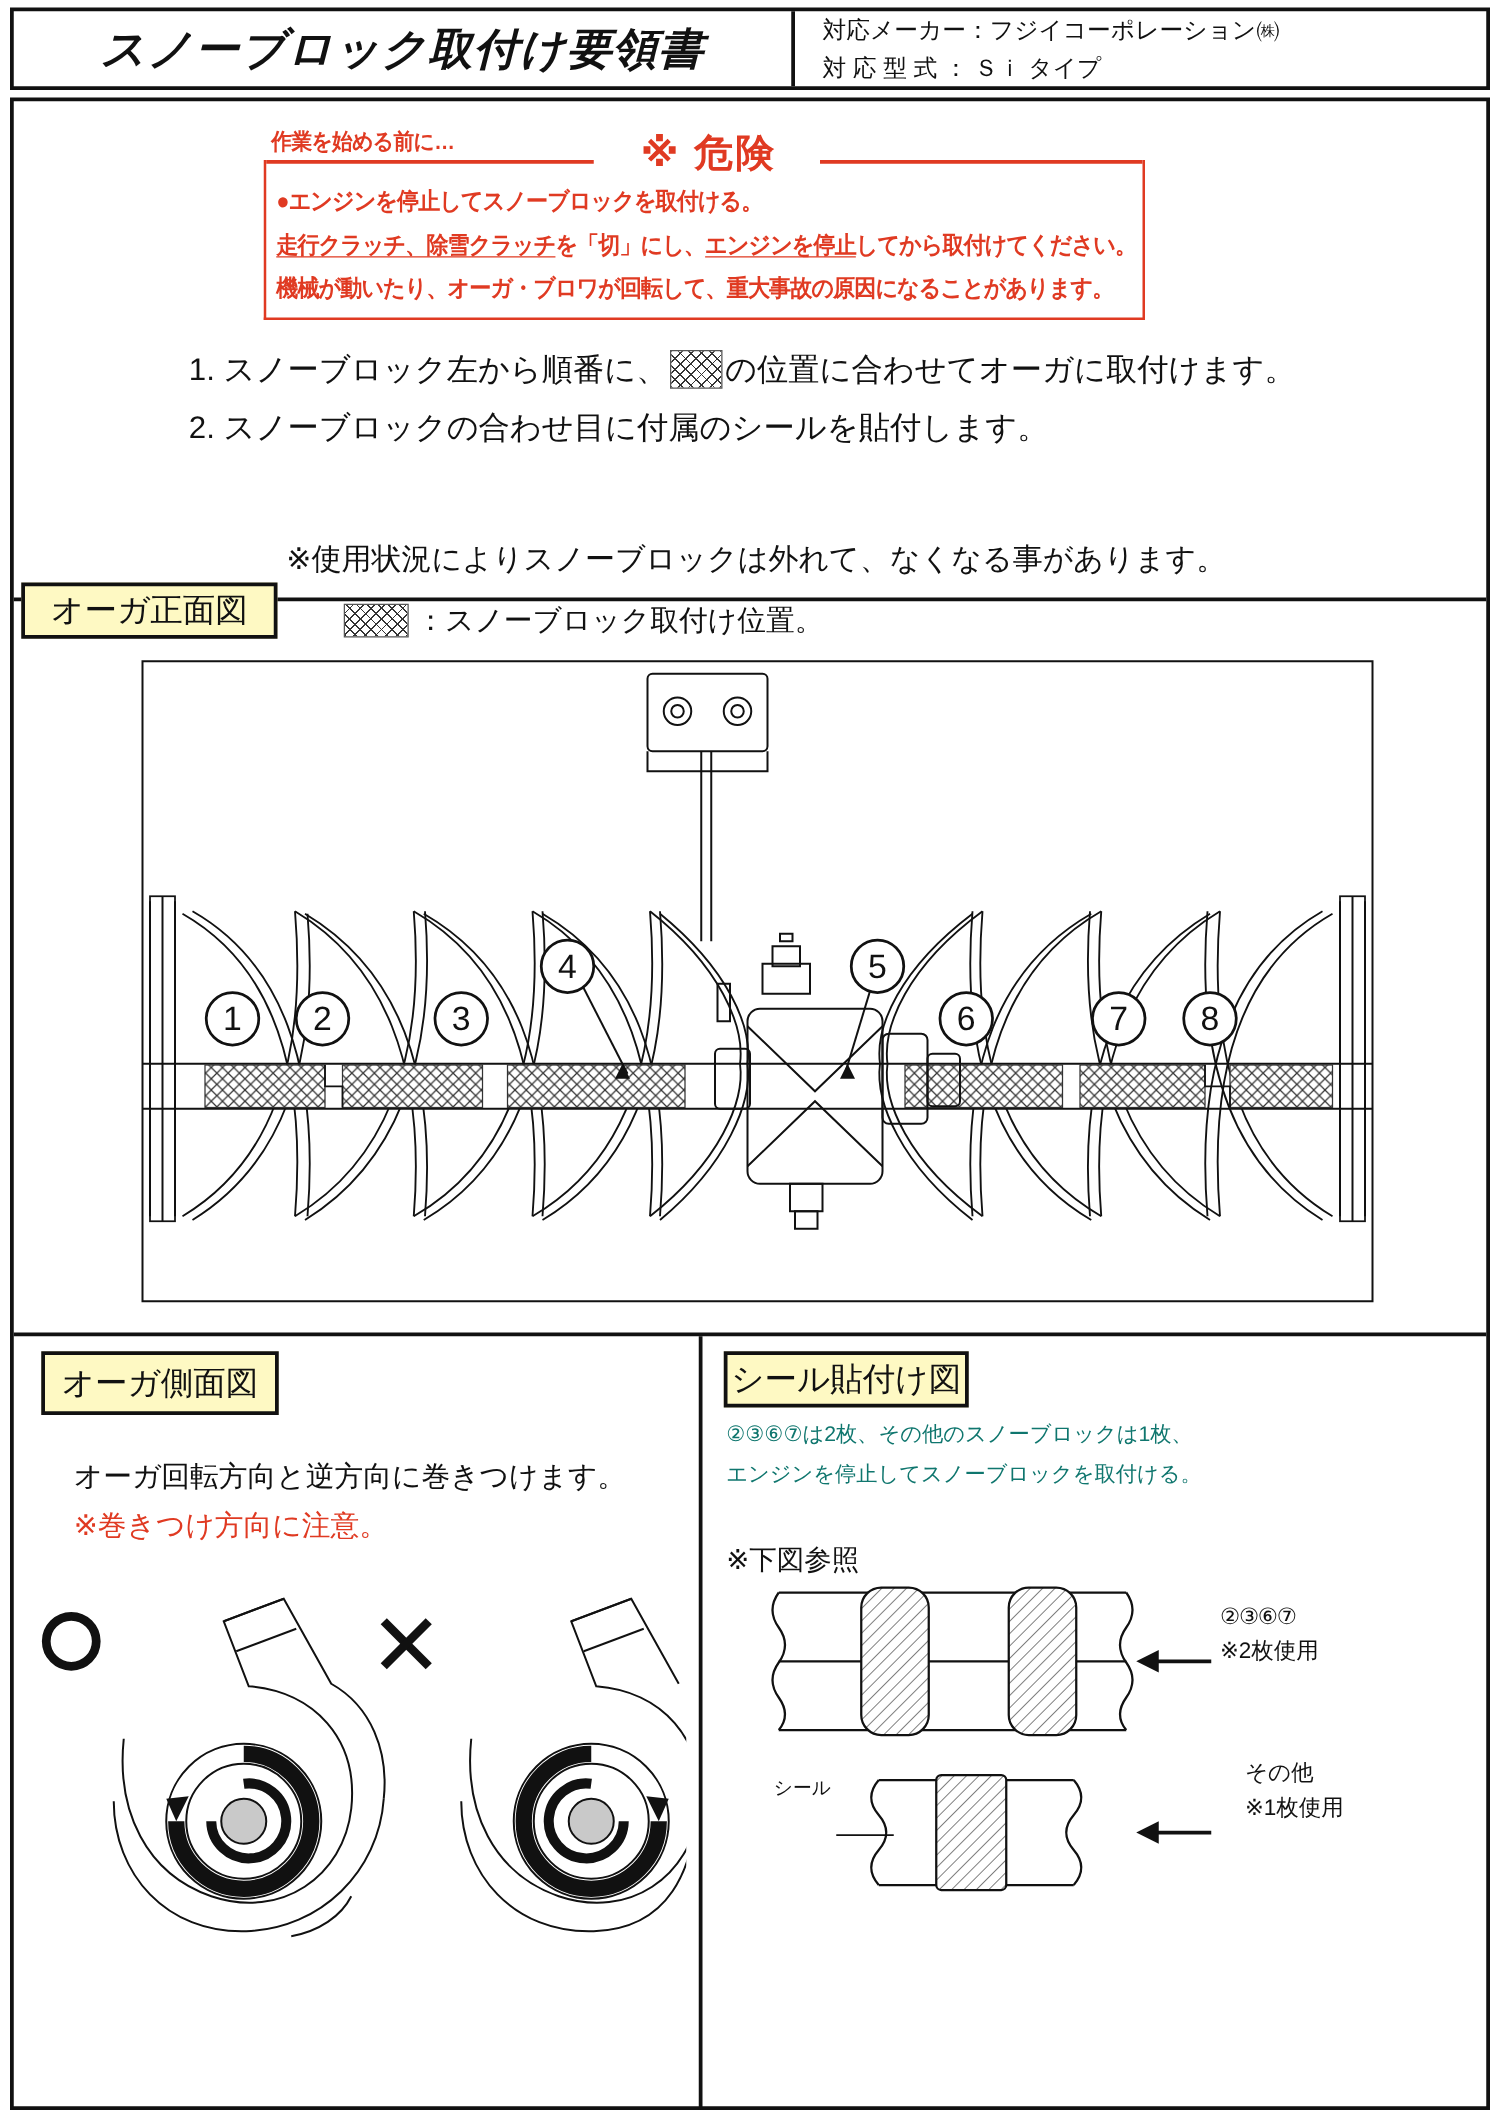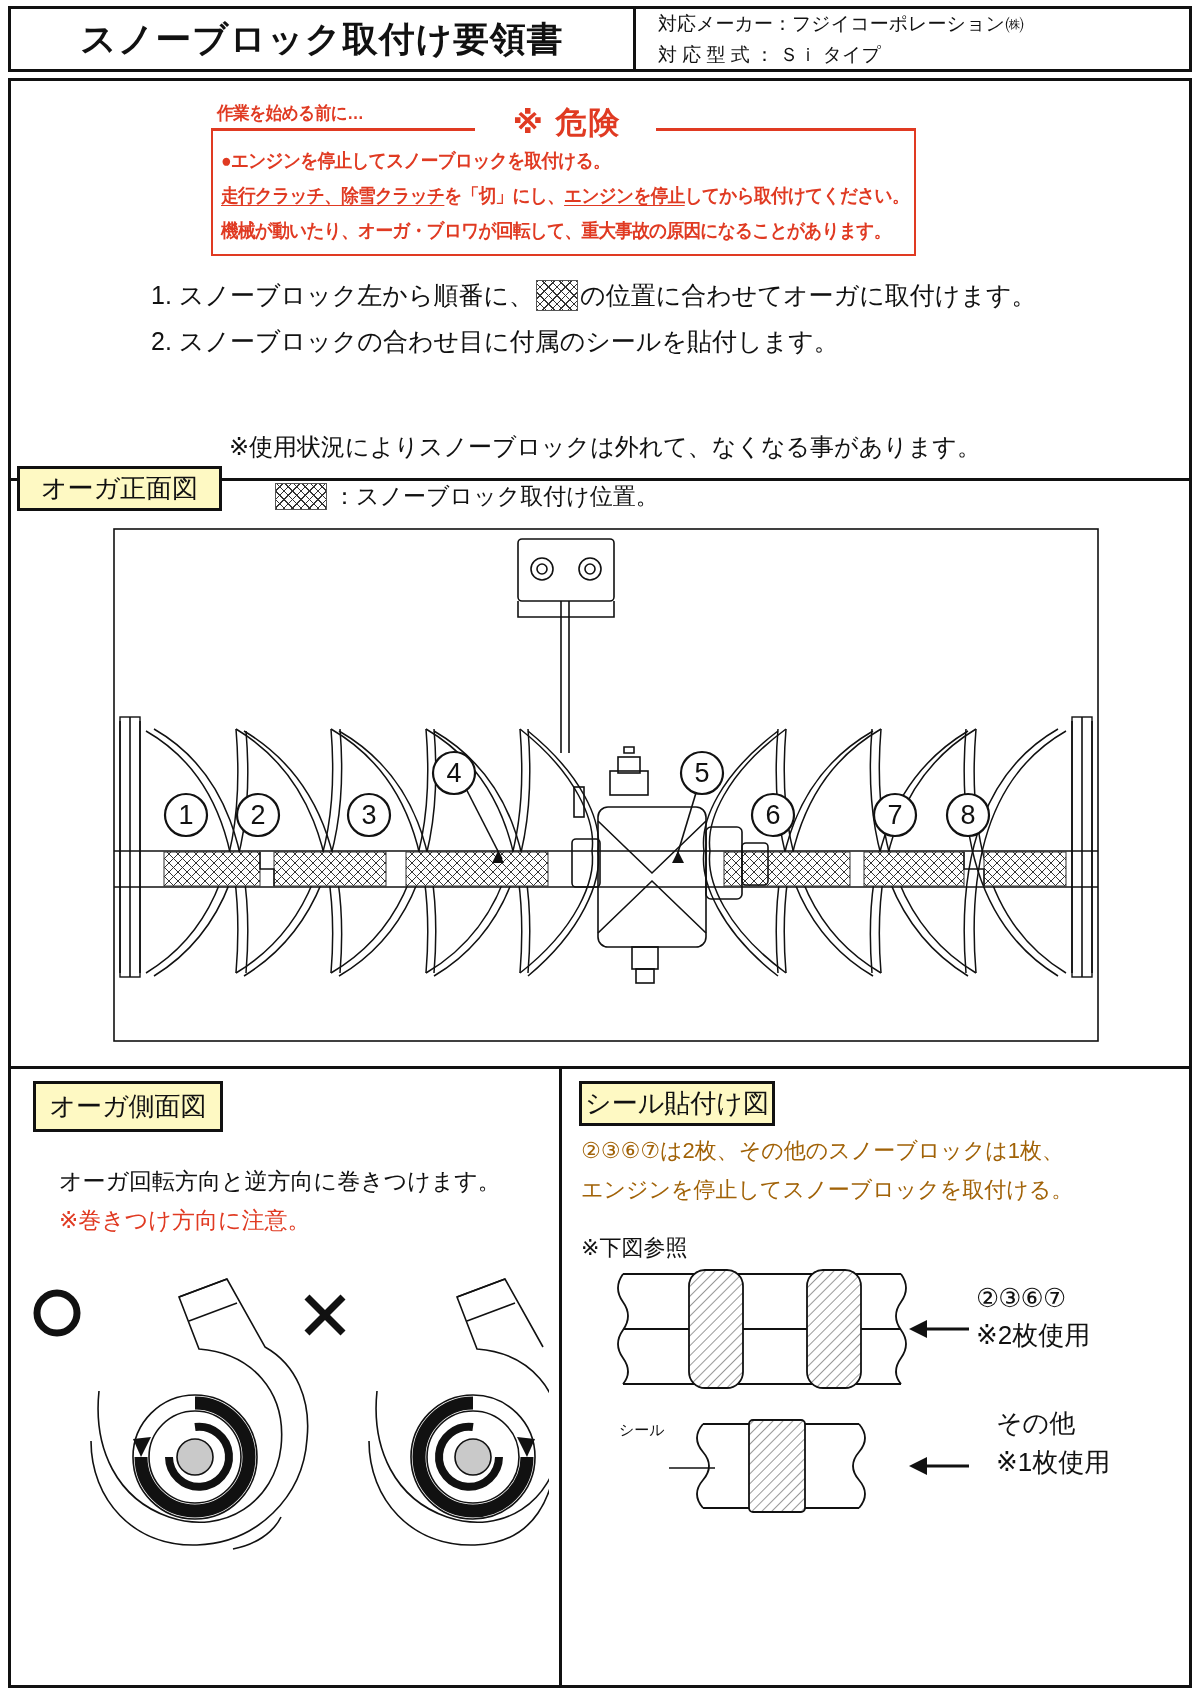--- a/index.html
+++ b/index.html
@@ -18,21 +18,21 @@
   
   .header {
     position: absolute; left: 8px; top: 6px;
     width: 1184px; height: 66px;
     border: 3px solid #111;
     display: flex;
   }
   .header-title-cell {
     width: 625px;
     border-right: 3px solid #111;
-    display: flex; align-items: center; justify-content: center;
+    display: flex; align-items: center; justify-content: center; font-style: italic;
   }
   .header-title {
     font-size: 35px; font-weight: bold; letter-spacing: 1px;
     color: #111; white-space: nowrap;
     transform: scaleX(1.02);
   }
   .header-meta {
     flex: 1; display: flex; flex-direction: column;
     justify-content: center; padding-left: 22px; gap: 5px;
   }
@@ -136,30 +136,30 @@
     position: absolute; left: 48px; top: 1085px;
     display: flex; flex-direction: column; gap: 8px; justify-content: flex-end;
   }
   .side-text .t1 { font-size: 23px; color: #111; white-space: nowrap; }
   .side-text .t2 { font-size: 23px; color: #e03a22; white-space: nowrap; }
 
   .seal-text {
     position: absolute; left: 570px; top: 1055px;
     display: flex; flex-direction: column; gap: 9px;
   }
-  .seal-text .s { font-size: 22px; color: #a16207; white-space: nowrap; }
+  .seal-text .s { font-size: 17px; color: #0f766e; white-space: nowrap; }
   .seal-sub {
     position: absolute; left: 570px; top: 1152px;
     font-size: 22px; color: #111; white-space: nowrap;
   }
 
   .callout {
     position: absolute;
     display: flex; flex-direction: column; gap: 4px;
-    font-size: 26px; color: #111; white-space: nowrap;
+    font-size: 18px; color: #111; white-space: nowrap;
   }
   .callout .c1 { letter-spacing: -1px; }
   .seal-label {
     position: absolute; font-size: 15px; color: #111; white-space: nowrap;
   }
 </style>
 </head>
 <body>
 
 <div class="page">

